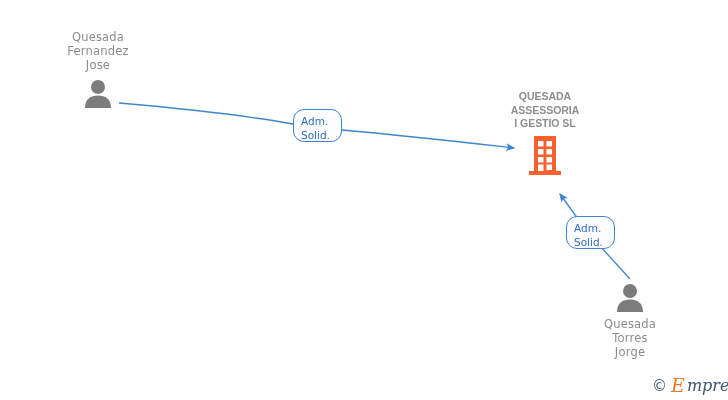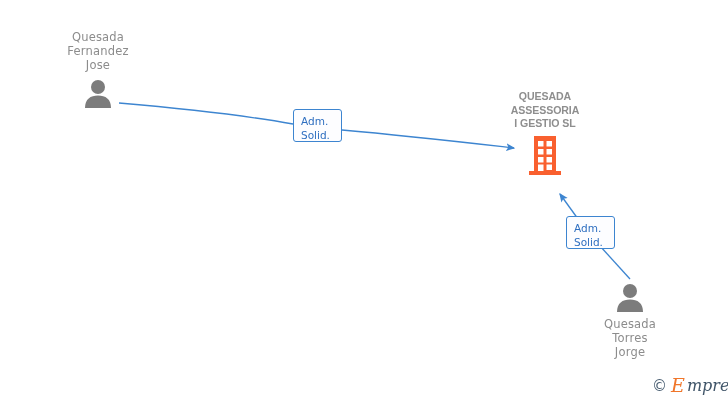--- a/index.html
+++ b/index.html
@@ -67,21 +67,21 @@
     width: 40px;
     height: 42px;
     margin: 3px auto 0 auto;
     display: block;
   }
 
   
   .rel-label {
     position: absolute;
     border: 1.4px solid #3d85d0;
-    border-radius: 3px;
+    border-radius: 11px;
     background: #fdfdff;
     color: #2f6fc0;
     font-size: 10.5px;
     line-height: 14px;
     font-family: "DejaVu Sans", sans-serif;
     padding: 4px 7px 5px 7px;
     text-align: left;
     white-space: pre-line;
     box-sizing: border-box;
   }

